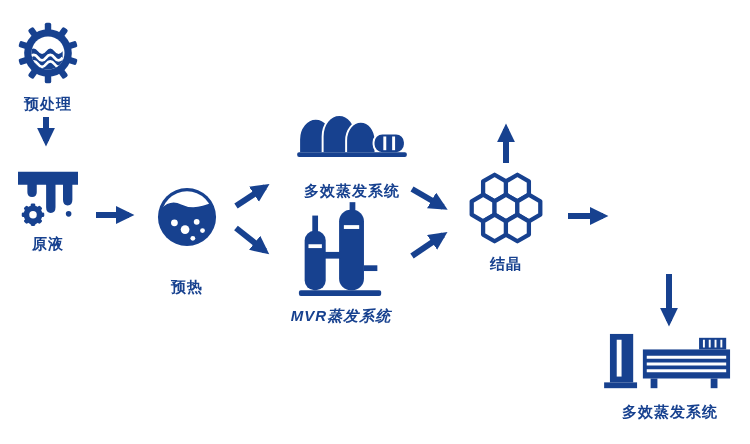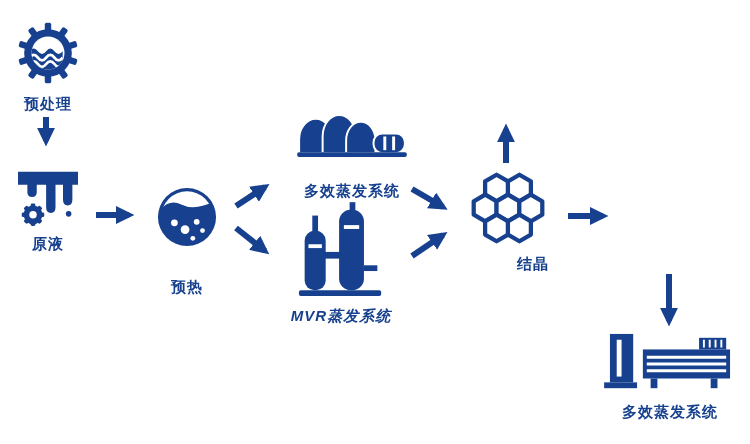--- a/index.html
+++ b/index.html
@@ -141,21 +141,21 @@
         <rect x="28" y="52" width="18" height="7"></rect>
         <rect x="70" y="66" width="14" height="6"></rect>
         <rect x="2" y="92" width="86" height="6" rx="2"></rect>
       </g>
       <rect x="12" y="44" width="14" height="4" fill="#fff"></rect>
       <rect x="49" y="24" width="16" height="4" fill="#fff"></rect>
     </svg>
     <div class="label">MVR蒸发系统</div>
   </div>
 
-  <div class="node" style="left:463px; top:170px; width:86px;align-items:flex-end;">
+  <div class="node" style="left:463px; top:170px; width:86px;">
     <svg viewBox="0 0 86 80" width="82" height="76">
       <g fill="#fff" stroke="currentColor" stroke-width="4.5" stroke-linejoin="round">
         <polygon points="31,5 43.1,12 43.1,26 31,33 18.9,26 18.9,12"></polygon>
         <polygon points="55,5 67.1,12 67.1,26 55,33 42.9,26 42.9,12"></polygon>
         <polygon points="19,26 31.1,33 31.1,47 19,54 6.9,47 6.9,33"></polygon>
         <polygon points="43,26 55.1,33 55.1,47 43,54 30.9,47 30.9,33"></polygon>
         <polygon points="67,26 79.1,33 79.1,47 67,54 54.9,47 54.9,33"></polygon>
         <polygon points="31,47 43.1,54 43.1,68 31,75 18.9,68 18.9,54"></polygon>
         <polygon points="55,47 67.1,54 67.1,68 55,75 42.9,68 42.9,54"></polygon>
       </g>

